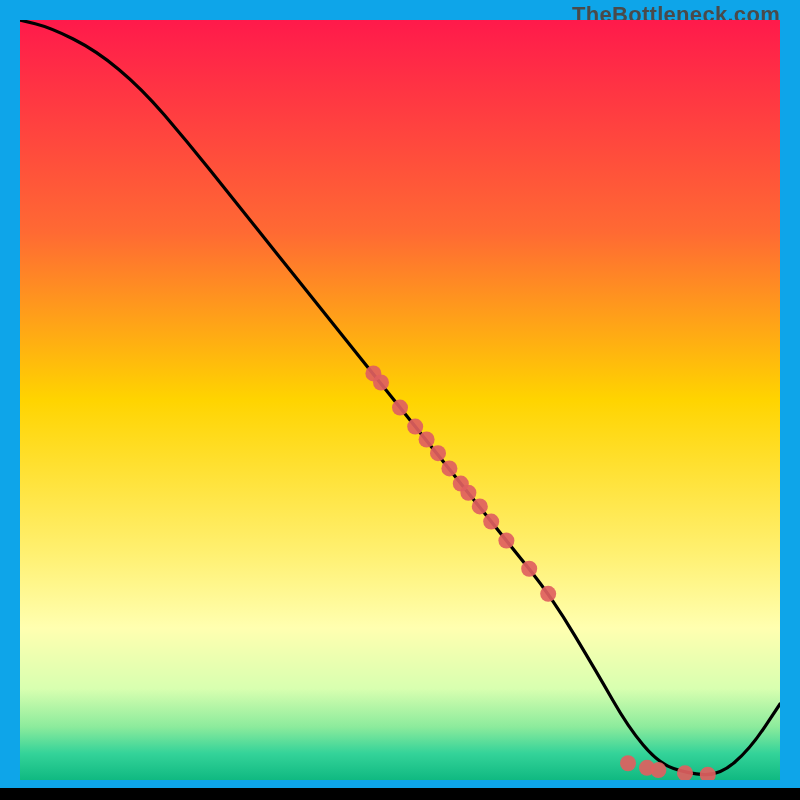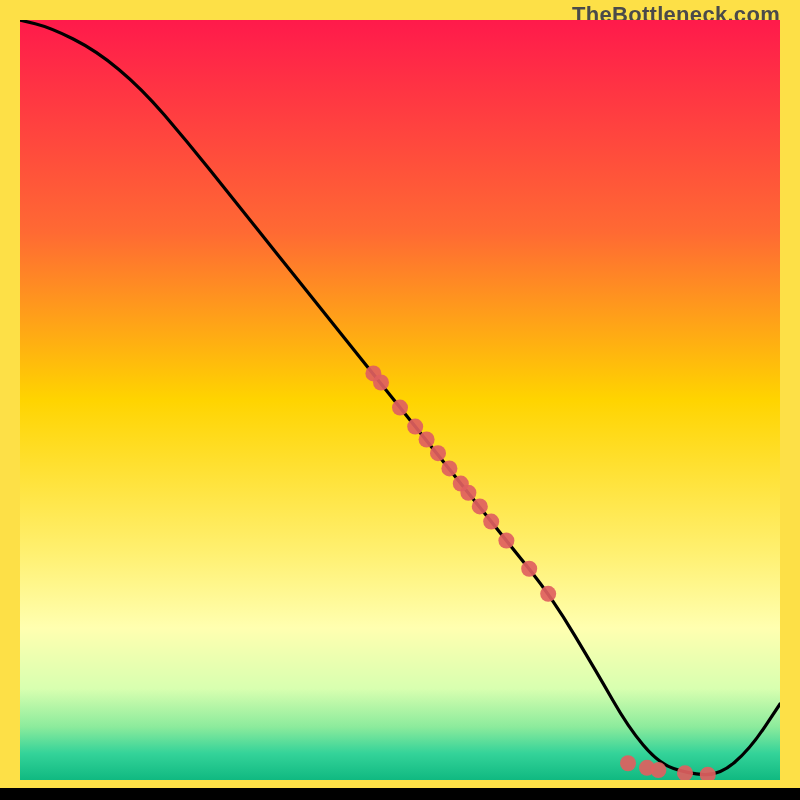--- a/index.html
+++ b/index.html
@@ -8,21 +8,21 @@
     width: 800px;
     height: 800px;
     overflow: hidden;
     background: #000;
     font-family: Arial, Helvetica, sans-serif;
   }
   .frame {
     position: relative;
     width: 800px;
     height: 788px;
-    background: #fde047;
+    background: #0ea5e9;
   }
   .plot-area {
     position: absolute;
     left: 20px;
     top: 20px;
     width: 760px;
     height: 760px;
   }
   .watermark {
     position: absolute;

